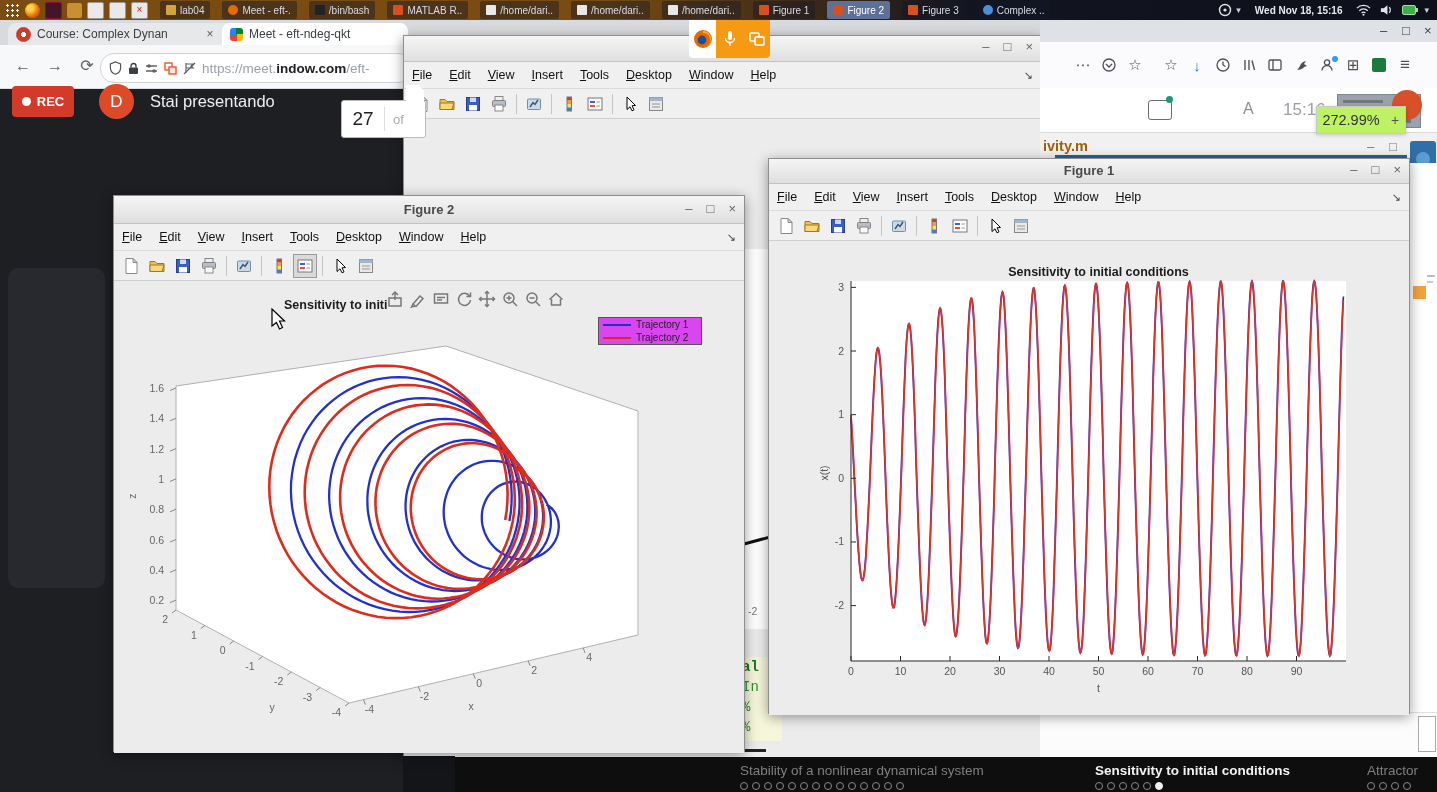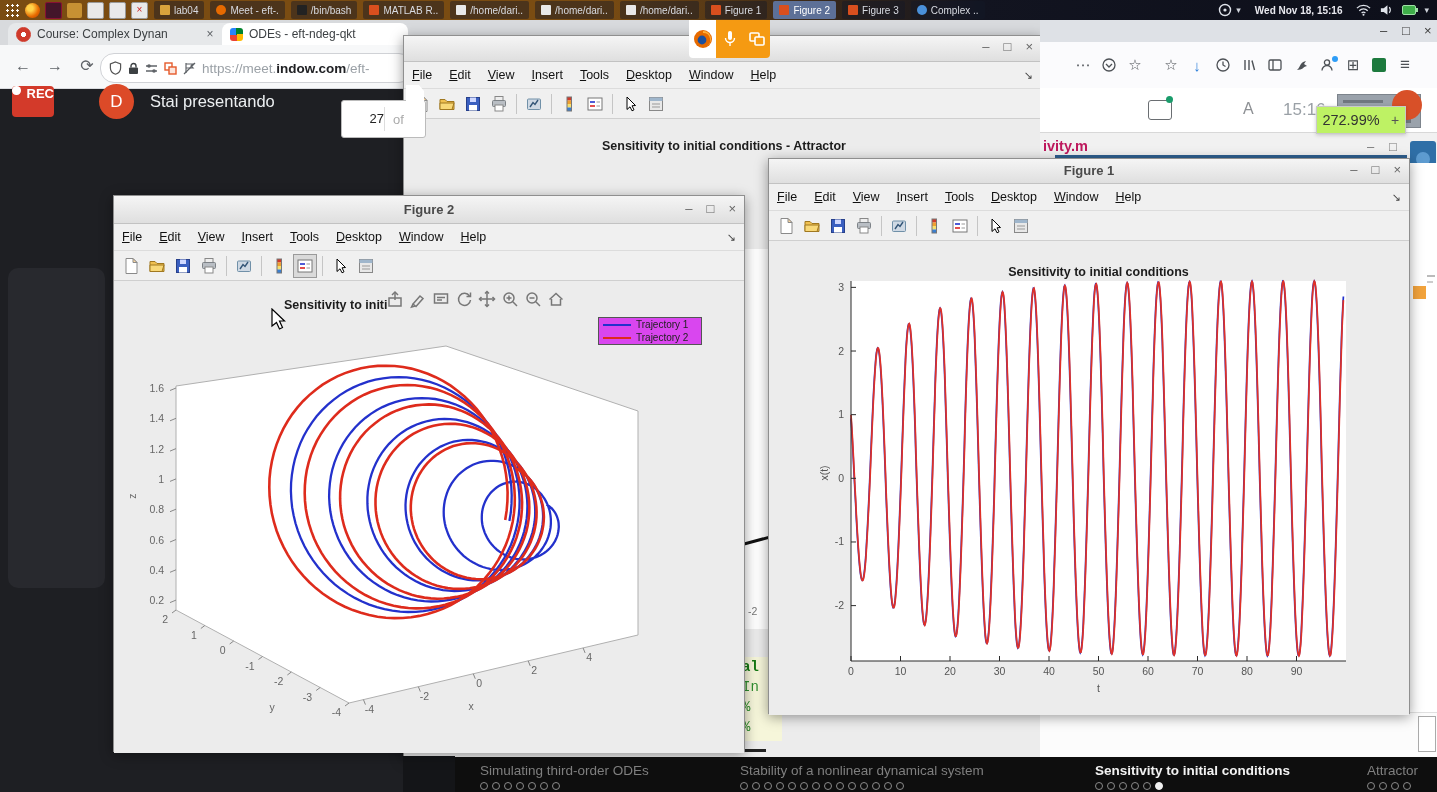--- a/index.html
+++ b/index.html
@@ -2,51 +2,51 @@
 <html><head>
 <meta charset="utf-8">
 <style>
   html,body{margin:0;padding:0;background:#1e1f23;font-family:"Liberation Sans",sans-serif;}
   #stage{position:relative;width:1437px;height:792px;overflow:hidden;background:#1e1f23;}
   .abs{position:absolute;}
   
   #taskbar{left:0;top:0;width:1437px;height:20px;z-index:50;display:flex;align-items:center;
     background:linear-gradient(90deg,#7a4c12 0%,#7a4c12 42%,#402c18 55%,#121420 68%,#0d0f1a 100%);}
   .tb-ico{width:15px;height:15px;margin-left:5px;border-radius:2px;display:inline-block;}
-  .tb-win{display:flex;align-items:center;height:18px;margin-left:6px;padding:0 6px;border-radius:2px;
+  .tb-win{display:flex;align-items:center;height:18px;margin-left:12px;padding:0 6px;border-radius:2px;
     color:#d8dbe2;font-size:10px;white-space:nowrap;background:rgba(20,24,40,.45);}
   .tb-win.active{background:#5d7097;color:#fff;}
   .tb-win .wic{width:10px;height:10px;margin-right:4px;border-radius:1px;flex:0 0 auto;}
   #tb-right{margin-left:auto;display:flex;align-items:center;color:#e8e8ee;}
   #tb-clock{font-size:10px;font-weight:bold;margin:0 14px;}
   
   #tabbar{left:0;top:20px;width:1437px;height:25px;background:#d8dadd;z-index:1;}
   .tab{position:absolute;top:3px;height:22px;border-radius:8px 8px 0 0;display:flex;align-items:center;
     font-size:12px;color:#3c4043;padding:0 8px;}
   .tab .fav{width:13px;height:13px;border-radius:50%;margin-right:6px;flex:0 0 auto;}
   .tab .tx{width:10px;text-align:center;color:#5f6368;margin-left:8px;font-size:12px;}
   #urlbar{left:0;top:45px;width:1437px;height:43px;background:#f7f8f9;border-bottom:1px solid #dadce0;z-index:1;}
   .navbtn{position:absolute;top:8px;width:26px;height:26px;text-align:center;line-height:26px;font-size:16px;color:#5f6368;}
   #urlfield{position:absolute;left:100px;top:8px;width:303px;height:28px;background:#fff;border:1px solid #d0d2d6;
     border-radius:14px;display:flex;align-items:center;padding-left:8px;overflow:hidden;}
   #urlfield .uic{margin-right:6px;flex:0 0 auto;display:inline-flex;}
   #urltext{font-size:13.5px;color:#9aa0a6;white-space:nowrap;}
   #urltext b{color:#202124;font-weight:bold;}
   .winctl{color:#3c3c3c;font-size:13px;letter-spacing:0;margin-left:12px;}
   
-  #rec{left:12px;top:86px;width:42px;height:31px;background:#d33a2a;border-radius:4px;z-index:2;
-    display:flex;justify-content:center;color:#fff;font-weight:bold;font-size:13px;}
+  #rec{left:12px;top:86px;width:62px;height:31px;background:#d33a2a;border-radius:4px;z-index:2;
+    display:flex;align-items:center;justify-content:center;color:#fff;font-weight:bold;font-size:13px;}
   #rec .dot{width:9px;height:9px;background:#fff;border-radius:50%;margin-right:6px;}
   #avatarD{left:99px;top:84px;width:35px;height:35px;border-radius:50%;background:#dc4a28;z-index:2;
     color:#fff;display:flex;align-items:center;justify-content:center;font-size:17px;}
   #presenting{left:150px;top:92px;z-index:2;color:#eceff1;font-size:16.5px;}
   #meet-rrect{left:8px;top:268px;width:97px;height:320px;border-radius:10px;background:#28292e;z-index:2;}
   #pagebox{left:341px;top:100px;width:83px;height:36px;background:#fff;border:1px solid #bbb;border-radius:3px;
     z-index:30;display:flex;align-items:center;}
-  #pagebox .pnum{width:42px;text-align:right;font-size:13px;color:#222;border-right:1px solid #ddd;height:24px;line-height:24px;}
+  #pagebox .pnum{width:42px;text-align:center;font-size:19px;color:#222;border-right:1px solid #ddd;height:24px;line-height:24px;}
   #pagebox .pof{color:#aaa;font-size:13px;margin-left:8px;}
   #docicon{left:406px;top:85px;width:18px;height:21px;background:#fff;z-index:30;
     clip-path:polygon(0 0,72% 0,100% 28%,100% 100%,0 100%);}
   
   .mwin{background:#ececec;border:1px solid #8f8f8f;box-shadow:0 3px 12px rgba(0,0,0,.4);}
   .mtitle{height:25px;background:linear-gradient(#f5f5f5,#dfdfdf);border-bottom:1px solid #c2c2c2;position:relative;}
   .mtitle .t{position:absolute;left:0;right:0;top:4px;text-align:center;font-size:13px;font-weight:bold;color:#4a4a4a;}
   .mctl{position:absolute;right:8px;top:3px;display:flex;gap:14px;color:#666;font-size:13px;}
   .mmenu{height:26px;background:#f0f0f0;border-bottom:1px solid #dcdcdc;display:flex;align-items:center;
     padding-left:8px;font-size:12.5px;color:#111;position:relative;}
@@ -175,21 +175,21 @@
   </div>
 
   <div id="tabbar" class="abs">
     <div class="tab" style="left:8px;width:210px;background:#e6e8ea;">
       <span class="fav" style="background:radial-gradient(circle,#fff 0 28%,#cf3a2b 30%);border:1px solid #cf3a2b;"></span>
       <span style="overflow:hidden;white-space:nowrap;width:160px;">Course: Complex Dynan</span>
       <span class="tx">×</span>
     </div>
     <div class="tab" style="left:222px;width:170px;background:#fff;">
       <span class="fav" style="border-radius:3px;background:conic-gradient(#00832d 0 25%,#ffba00 0 50%,#ea4335 0 75%,#2684fc 0);"></span>
-      <span style="overflow:hidden;white-space:nowrap;width:130px;">ODEs - eft-ndeg-qkt</span>
+      <span style="overflow:hidden;white-space:nowrap;width:130px;">Meet - eft-ndeg-qkt</span>
     </div>
   </div>
   <div id="urlbar" class="abs">
     <span class="navbtn" style="left:10px;">←</span>
     <span class="navbtn" style="left:42px;">→</span>
     <span class="navbtn" style="left:74px;">⟳</span>
     <div id="urlfield">
       <span class="uic">
           <svg width="13" height="14" viewBox="0 0 14 15">
             <path d="M7 1l5.5 2v4.5c0 3.4-2.3 5.6-5.5 6.7C3.8 13.1 1.5 10.9 1.5 7.5V3z" fill="none" stroke="#555" stroke-width="1.3"></path>
@@ -315,21 +315,20 @@
         <span class="ti">
           <svg width="18" height="18" viewBox="0 0 18 18">
             <rect x="2.5" y="2.5" width="13" height="13" fill="#e8e8e8" stroke="#888"></rect>
             <rect x="2.5" y="2.5" width="13" height="3.5" fill="#9fb6cc"></rect>
             <line x1="5" y1="9" x2="13" y2="9" stroke="#999"></line>
             <line x1="5" y1="12" x2="13" y2="12" stroke="#999"></line>
           </svg>
         </span>
       </div>
     <div class="mcanvas" style="height:640px;">
-      <div class="plot-title" style="left:30px;top:20px;width:580px;text-align:center;">Sensitivity to initial conditions  - Attractor</div>
 
       <div class="abs" style="left:325px;top:130px;width:45px;height:380px;background:#fff;"></div>
       <svg class="abs" style="left:325px;top:405px;" width="45" height="30">
           <path d="M0 24 C15 20 30 16 45 12" stroke="#111" stroke-width="3" fill="none"></path>
         </svg>
       <div class="abs" style="left:344px;top:486px;font-size:10.5px;color:#777;">-2</div>
       <div class="abs" style="left:330px;top:538px;width:40px;height:84px;background:#f6f6da;padding-left:8px;">
         <div class="code-frag" style="font-weight:bold;color:#157a15;">al</div>
         <div class="code-frag">In</div>
         <div class="code-frag">%</div>
@@ -405,21 +404,21 @@
         <span style="position:absolute;left:6px;top:12px;width:60px;height:3px;background:#7d848c;"></span>
         <span style="position:absolute;left:46px;top:20px;width:28px;height:9px;background:#6f767e;"></span>
       </span>
       <span class="abs" style="left:352px;top:2px;width:30px;height:30px;border-radius:50%;background:#d85028;"></span>
     </div>
     <div id="rp-zoom">
       <span style="flex:1;text-align:center;font-size:14.5px;color:#333;">272.99%</span>
       <span style="width:20px;text-align:center;color:#555;font-size:14px;">+</span>
     </div>
     <div id="rp-file">
-      <span class="abs" style="left:3px;top:5px;font-size:14.5px;font-weight:bold;color:#be185d;">ivity.m</span>
+      <span class="abs" style="left:3px;top:5px;font-size:14.5px;font-weight:bold;color:#a16207;">ivity.m</span>
       <span class="winctl abs" style="left:315px;top:6px;color:#777;">–</span>
       <span class="winctl abs" style="left:337px;top:6px;color:#777;">□</span>
       <span class="winctl abs" style="left:359px;top:6px;color:#777;">×</span>
       <span class="abs" style="left:370px;top:8px;width:26px;height:38px;background:#2f6fa7;border-radius:3px;">
           <span style="position:absolute;left:6px;top:11px;width:14px;height:14px;border-radius:50%;background:#5d9bd0;"></span>
         </span>
     </div>
     <div id="rp-bluebar"></div>
     <div id="rp-main">
       <span class="abs" style="left:372px;top:123px;width:13px;height:13px;background:#f2a33c;"></span>
@@ -802,32 +801,20 @@
       </span>
     <span class="tile" style="background:#f59a12;border-radius:0 0 4px 0;">
         <svg width="16" height="14" viewBox="0 0 16 14">
           <rect x="1" y="1" width="9" height="8" rx="1" fill="none" stroke="#fff" stroke-width="1.6"></rect>
           <rect x="6" y="5" width="9" height="8" rx="1" fill="#f59a12" stroke="#fff" stroke-width="1.6"></rect>
         </svg>
       </span>
   </div>
 
   <div id="footer" class="abs">
-      <div class="fsec" style="left: 25px;">
-        <div class="flabel">Simulating third-order ODEs</div>
-        <div class="fdots">
-          <span class="fdot"></span>
-          <span class="fdot"></span>
-          <span class="fdot"></span>
-          <span class="fdot"></span>
-          <span class="fdot"></span>
-          <span class="fdot"></span>
-          <span class="fdot"></span>
-        </div>
-      </div>
       <div class="fsec" style="left: 285px;">
         <div class="flabel">Stability of a nonlinear dynamical system</div>
         <div class="fdots">
           <span class="fdot"></span>
           <span class="fdot"></span>
           <span class="fdot"></span>
           <span class="fdot"></span>
           <span class="fdot"></span>
           <span class="fdot"></span>
           <span class="fdot"></span>

